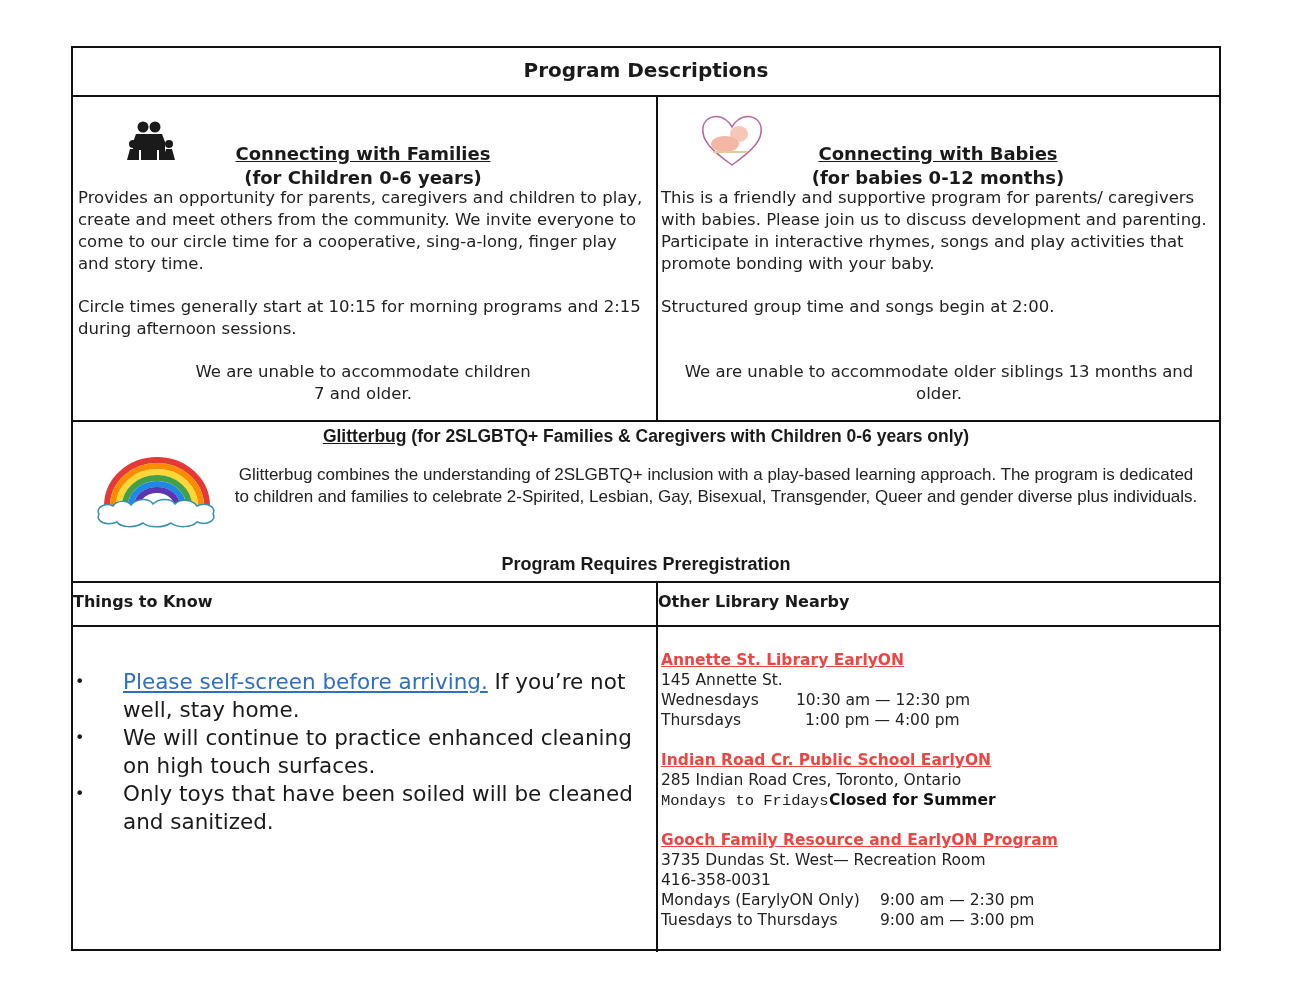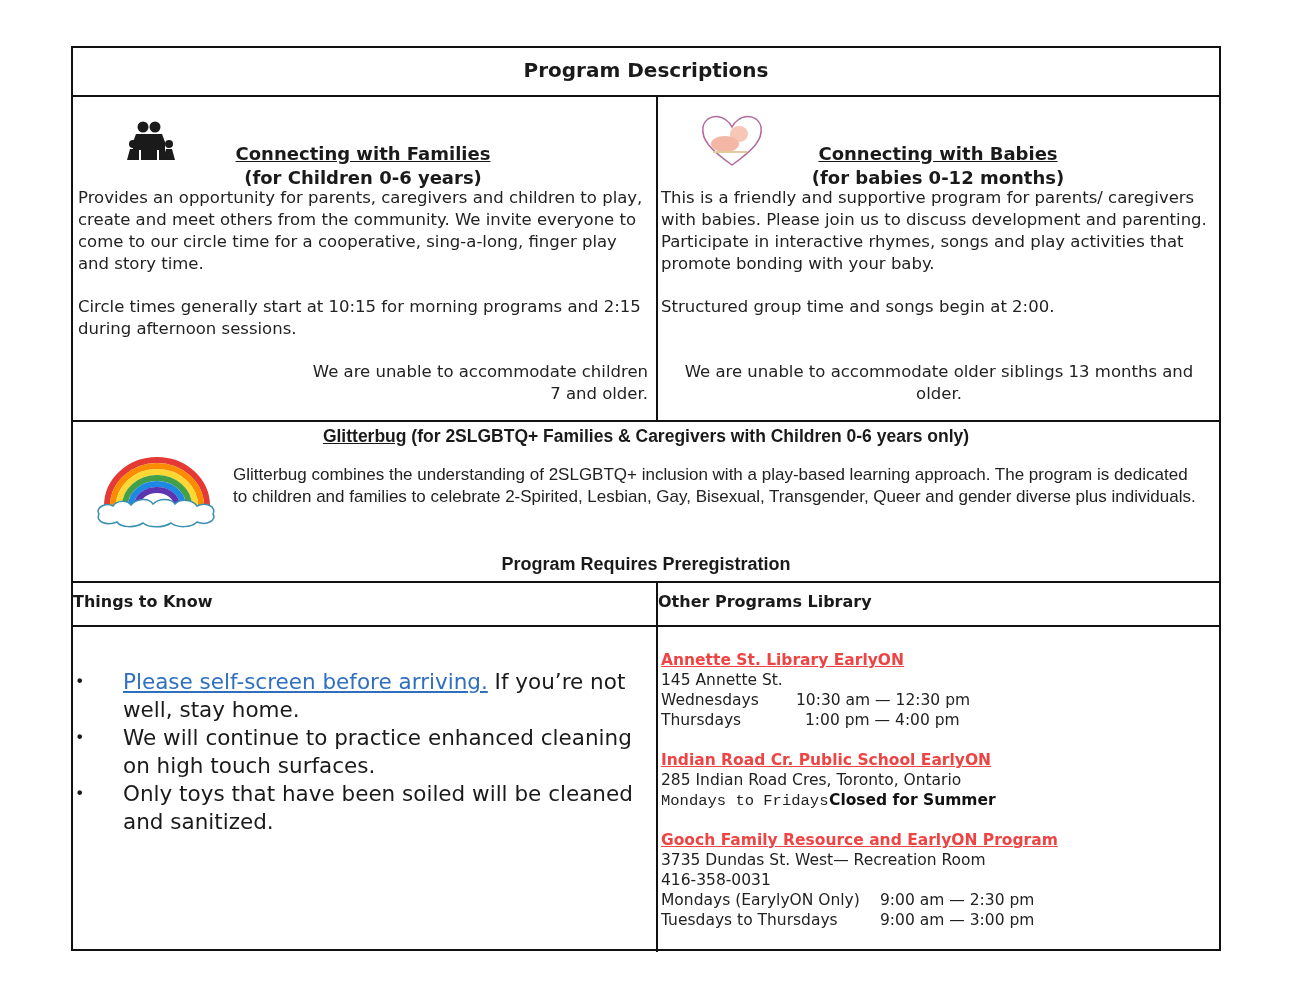--- a/index.html
+++ b/index.html
@@ -8,21 +8,21 @@
   .hline { position: absolute; left: 0; right: 0; height: 0; border-top: 2px solid #111; }
   .vline { position: absolute; width: 0; border-left: 2px solid #111; }
   .abs { position: absolute; }
   .title { left: 0; right: 0; top: 10px; text-align: center; font-weight: bold; font-size: 20px; }
   .heading { font-weight: bold; font-size: 18px; text-align: center; line-height: 24px; }
   .heading .u { text-decoration: underline; margin-top: 24px; }
   .para { font-size: 16.5px; line-height: 22px; color: #222; }
   .center { text-align: center; }
   .gb-head { left: 0; right: 0; top: 378px; text-align: center; font-weight: bold; font-size: 17.5px; font-family: "Liberation Sans", sans-serif; }
   .gb-head .u { text-decoration: underline; }
-  .gb-body { left: 160px; right: 20px; top: 416px; font-family: "Liberation Sans", sans-serif; font-size: 17px; line-height: 22px; color: #222; }
+  .gb-body { left: 160px; right: 20px; top: 416px; text-align: center; font-family: "Liberation Sans", sans-serif; font-size: 17px; line-height: 22px; color: #222; }
   .gb-reg { left: 0; right: 0; top: 506px; text-align: center; font-weight: bold; font-size: 18px; font-family: "Liberation Sans", sans-serif; }
   .colhead { font-weight: bold; font-size: 16px; text-align: left; }
   ul.know { position: absolute; left: 0; top: 620px; width: 580px; margin: 0; padding: 0; list-style: none; font-size: 21.5px; line-height: 28px; color: #1a1a1a; }
   ul.know li { position: relative; padding-left: 50px; margin: 0; }
   ul.know li .bullet { position: absolute; left: 2px; top: 0; font-size: 16px; }
   a.link { color: #2e6fbf; text-decoration: underline; }
   .prog { position: absolute; left: 588px; font-size: 15.5px; line-height: 20px; color: #222; }
   .prog .pname { font-weight: bold; text-decoration: underline; color: #ef4444; }
   .bold { font-weight: bold; color: #111; }
   .day { display: inline-block; }
@@ -51,21 +51,21 @@
       <circle cx="44" cy="24" r="4" fill="#1a1a1a"></circle>
       <path d="M38 40 l3 -11 h6 l3 11 z" fill="#1a1a1a"></path>
     </svg>
   </div>
   <div class="abs heading" style="left:110px; width:360px; top:70px;">
     <div class="u">Connecting with Families</div>
     <div>(for Children 0-6 years)</div>
   </div>
   <div class="abs para" style="left:5px; width:570px; top:139px;">Provides an opportunity for parents, caregivers and children to play, create and meet others from the community. We invite everyone to come to our circle time for a cooperative, sing-a-long, finger play and story time.</div>
   <div class="abs para" style="left:5px; width:570px; top:248px;">Circle  times generally start at 10:15 for morning programs and 2:15 during afternoon sessions.</div>
-  <div class="abs para center" style="left:5px; width:570px; top:313px;text-align:right;">
+  <div class="abs para center" style="left:5px; width:570px; top:313px;">
     <div>We are unable to accommodate children</div>
     <div>7 and older.</div>
   </div>
 
   <div class="abs" style="left:626px; top:64px; width:66px; height:56px;">
     <svg width="66" height="56" viewBox="0 0 66 56">
       <path d="M33 53 C12 38 2 28 4 15 C6 5 18 1 27 8 C30 10 32 13 33 15 C34 13 36 10 39 8 C48 1 60 5 62 15 C64 28 54 38 33 53 Z" fill="none" stroke="#b36b9a" stroke-width="1.5"></path>
       <ellipse cx="40" cy="22" rx="9" ry="8" fill="#f7c6b6"></ellipse>
       <ellipse cx="26" cy="32" rx="14" ry="8" fill="#f4b7a5"></ellipse>
       <path d="M14 40 h34" stroke="#e2c9a0" stroke-width="2"></path>
@@ -88,21 +88,21 @@
       <path d="M32 50 A32 28 0 0 1 96 50" fill="none" stroke="#43a047" stroke-width="6"></path>
       <path d="M38 50 A26 22 0 0 1 90 50" fill="none" stroke="#1e88e5" stroke-width="6"></path>
       <path d="M44 50 A20 16 0 0 1 84 50" fill="none" stroke="#5e35b1" stroke-width="6"></path>
       <path d="M6 58 C2 52 12 46 20 50 C24 44 34 44 38 49 C44 42 56 42 60 48 C66 42 78 42 82 48 C88 42 100 44 104 50 C112 46 124 50 120 58 C124 64 114 70 104 66 C98 72 84 72 78 67 C70 72 56 72 50 67 C42 72 28 72 24 66 C14 70 2 66 6 58 Z" fill="#ffffff" stroke="#3a8fb0" stroke-width="1.5"></path>
     </svg>
   </div>
   <div class="abs gb-body">Glitterbug combines the understanding of 2SLGBTQ+ inclusion with a play-based learning approach.  The program is dedicated to children and families to celebrate 2-Spirited, Lesbian, Gay, Bisexual, Transgender, Queer and gender diverse plus individuals.</div>
   <div class="abs gb-reg">Program Requires Preregistration</div>
 
   <div class="abs colhead" style="left:0; width:583px; top:544px;">Things to Know</div>
-  <div class="abs colhead" style="left:585px; width:563px; top:544px;">Other Programs Library</div>
+  <div class="abs colhead" style="left:585px; width:563px; top:544px;">Other Library Nearby</div>
 
   <ul class="know">
     <li><span class="bullet">•</span><a class="link" href="#">Please self-screen before arriving.</a><span> If you’re not well, stay home.</span></li>
     <li><span class="bullet">•</span><span>We will continue to practice enhanced cleaning on high touch surfaces.</span></li>
     <li><span class="bullet">•</span><span>Only toys that have been soiled will be cleaned and sanitized.</span></li>
   </ul>
 
   <div class="prog" style="top:602px;">
     <div class="pname">Annette St. Library EarlyON</div>
     <div>145 Annette St.</div>

